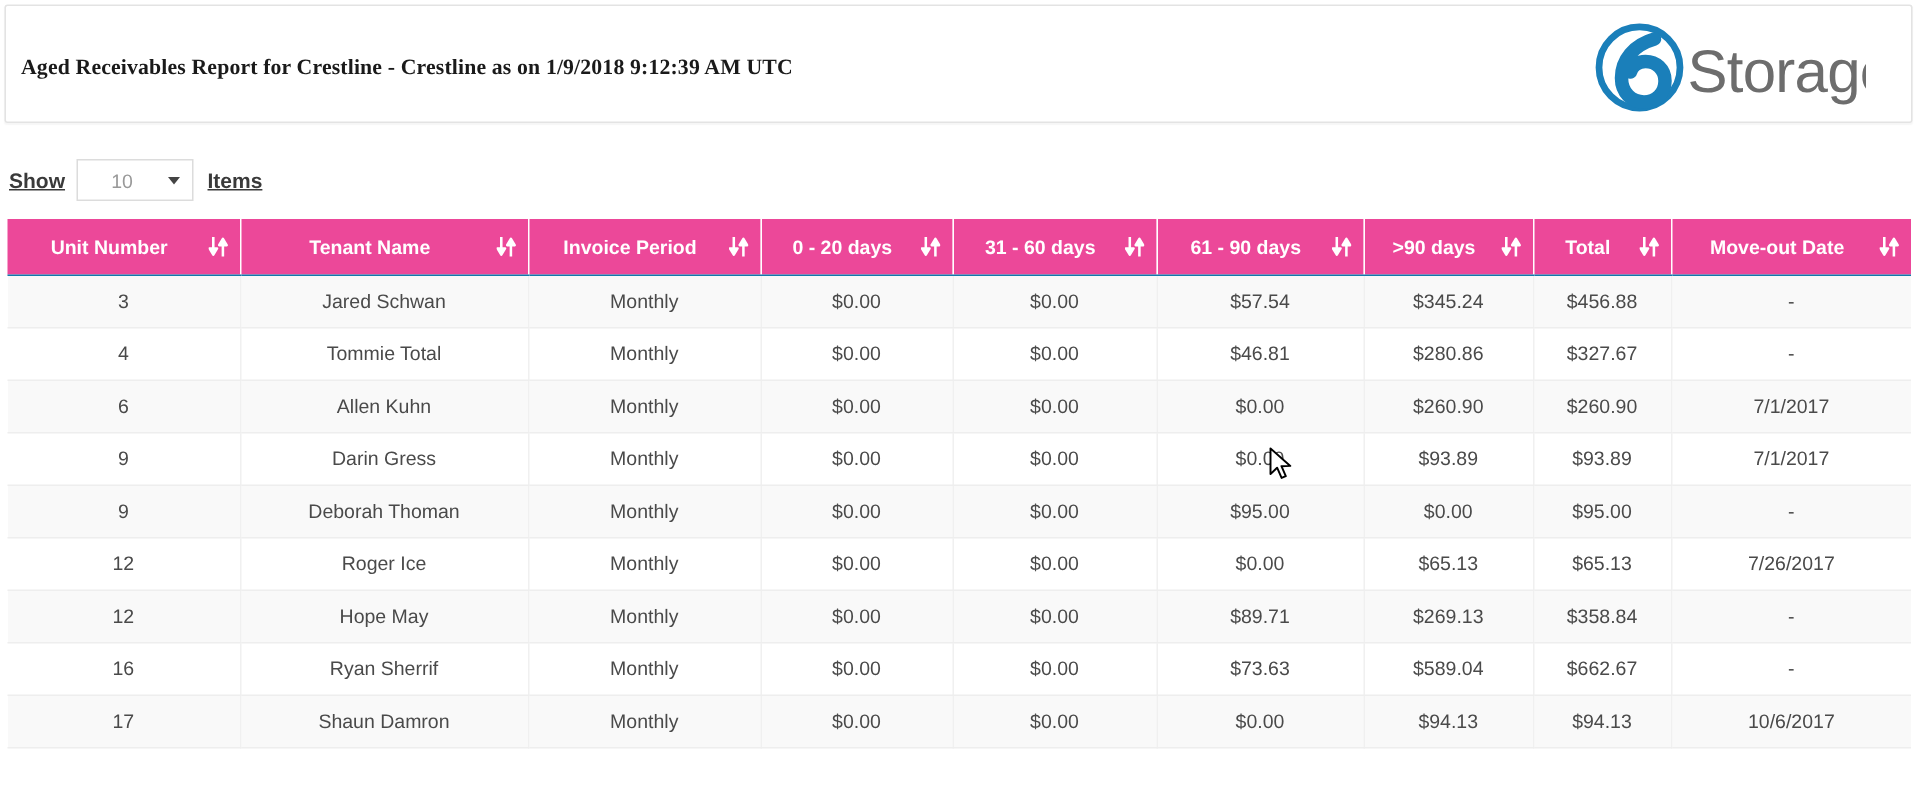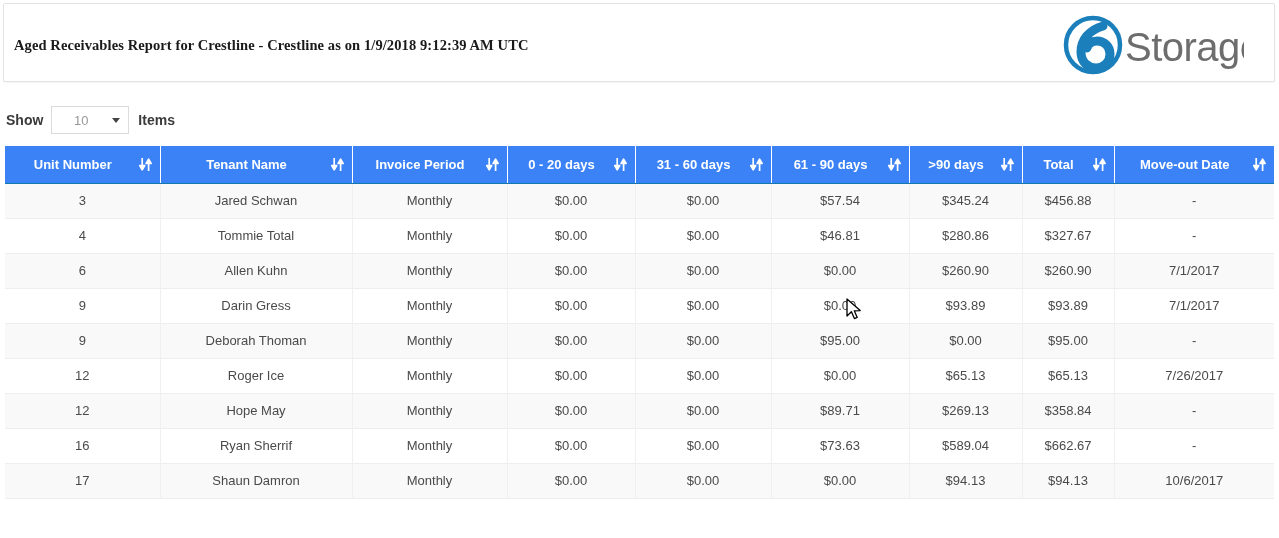--- a/index.html
+++ b/index.html
@@ -56,20 +56,21 @@
     left: 6px;
     top: 105px;
     display: flex;
     align-items: center;
     height: 30px;
   }
   .show-label, .items-label {
     font-size: 14px;
     font-weight: bold;
     color: #3a3a3a;
+    text-decoration: underline;
   }
   .show-label { margin-right: 8px; }
   .items-label { margin-left: 9px; }
   .length-select {
     position: relative;
     width: 78px;
     height: 28px;
     border: 1px solid #dcdcdc;
     background: #ffffff;
     box-sizing: border-box;
@@ -102,21 +103,21 @@
     top: 146px;
     width: 1269px;
   }
   table.grid {
     width: 100%;
     border-collapse: collapse;
     table-layout: fixed;
     font-size: 13px;
   }
   table.grid thead th {
-    background: #3b82f6;
+    background: #ec4899;
     color: #ffffff;
     font-size: 13px;
     font-weight: bold;
     height: 37px;
     padding: 0 8px;
     border-right: 1px solid #ffffff;
     border-bottom: 1px solid #1179ac;
     text-align: center;
     white-space: nowrap;
     box-sizing: border-box;

